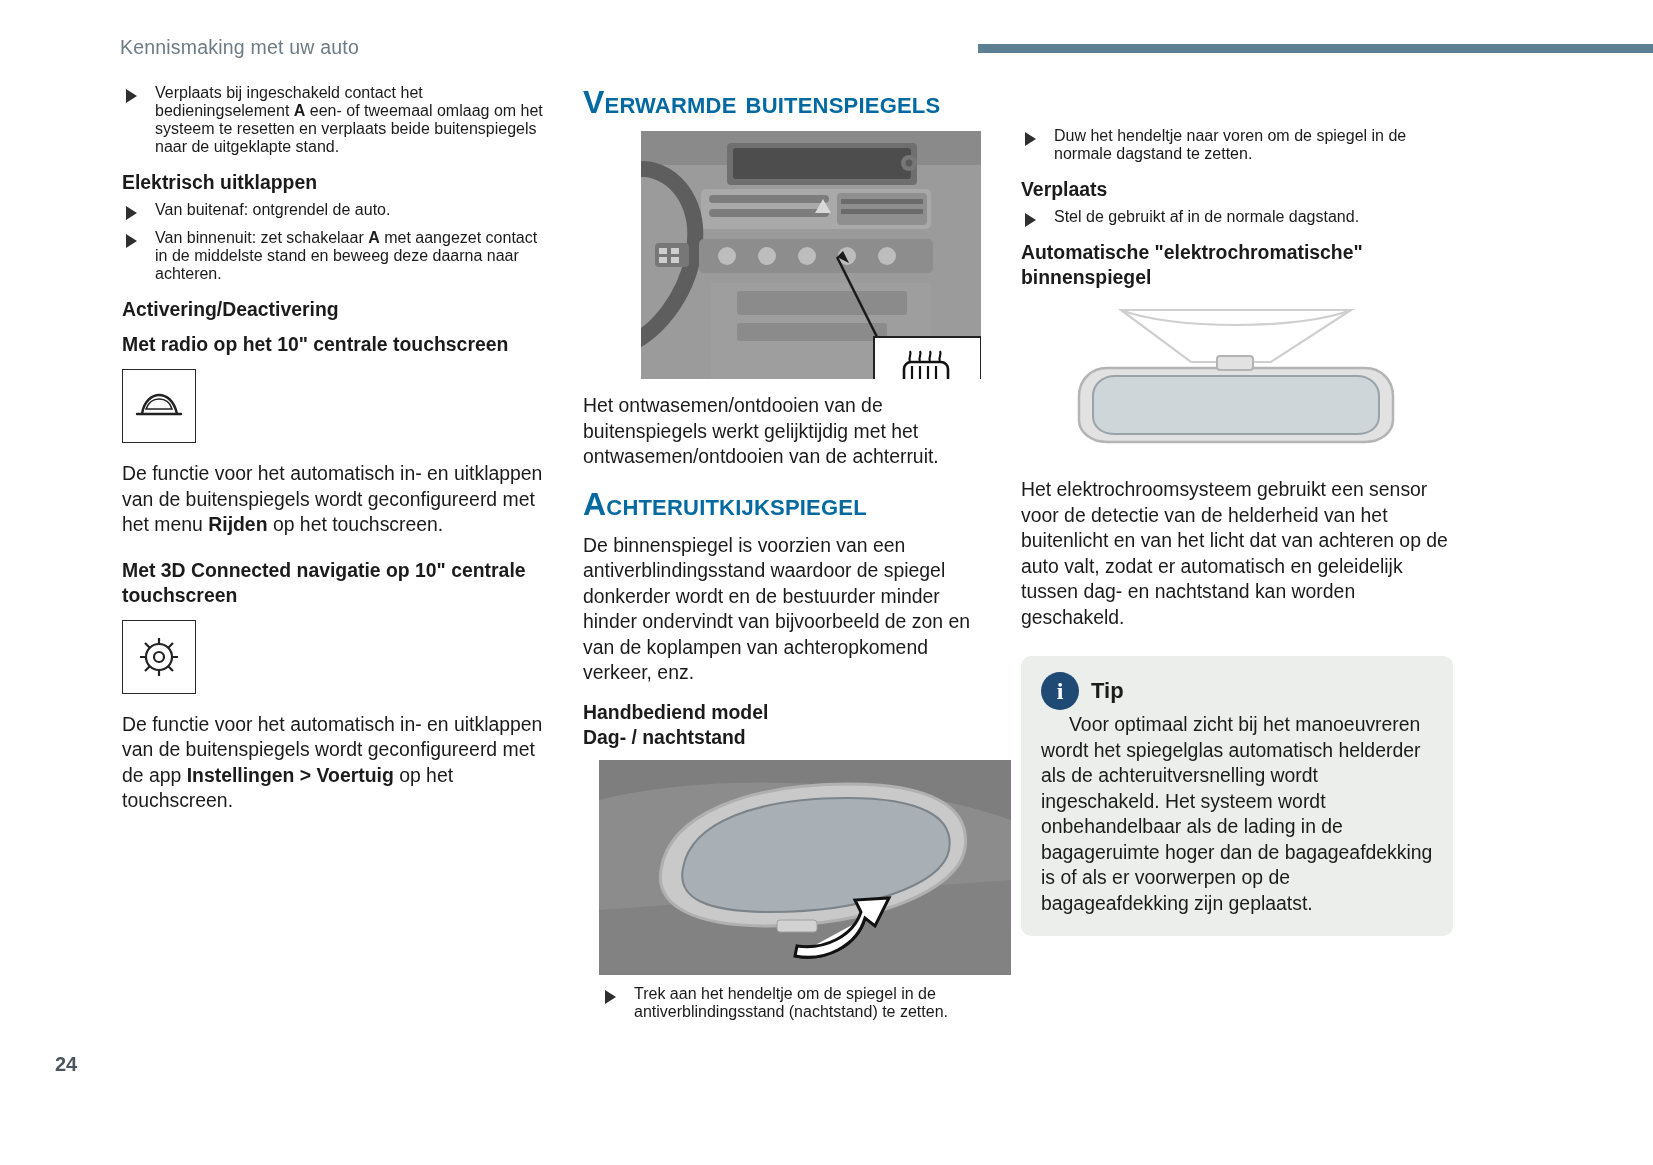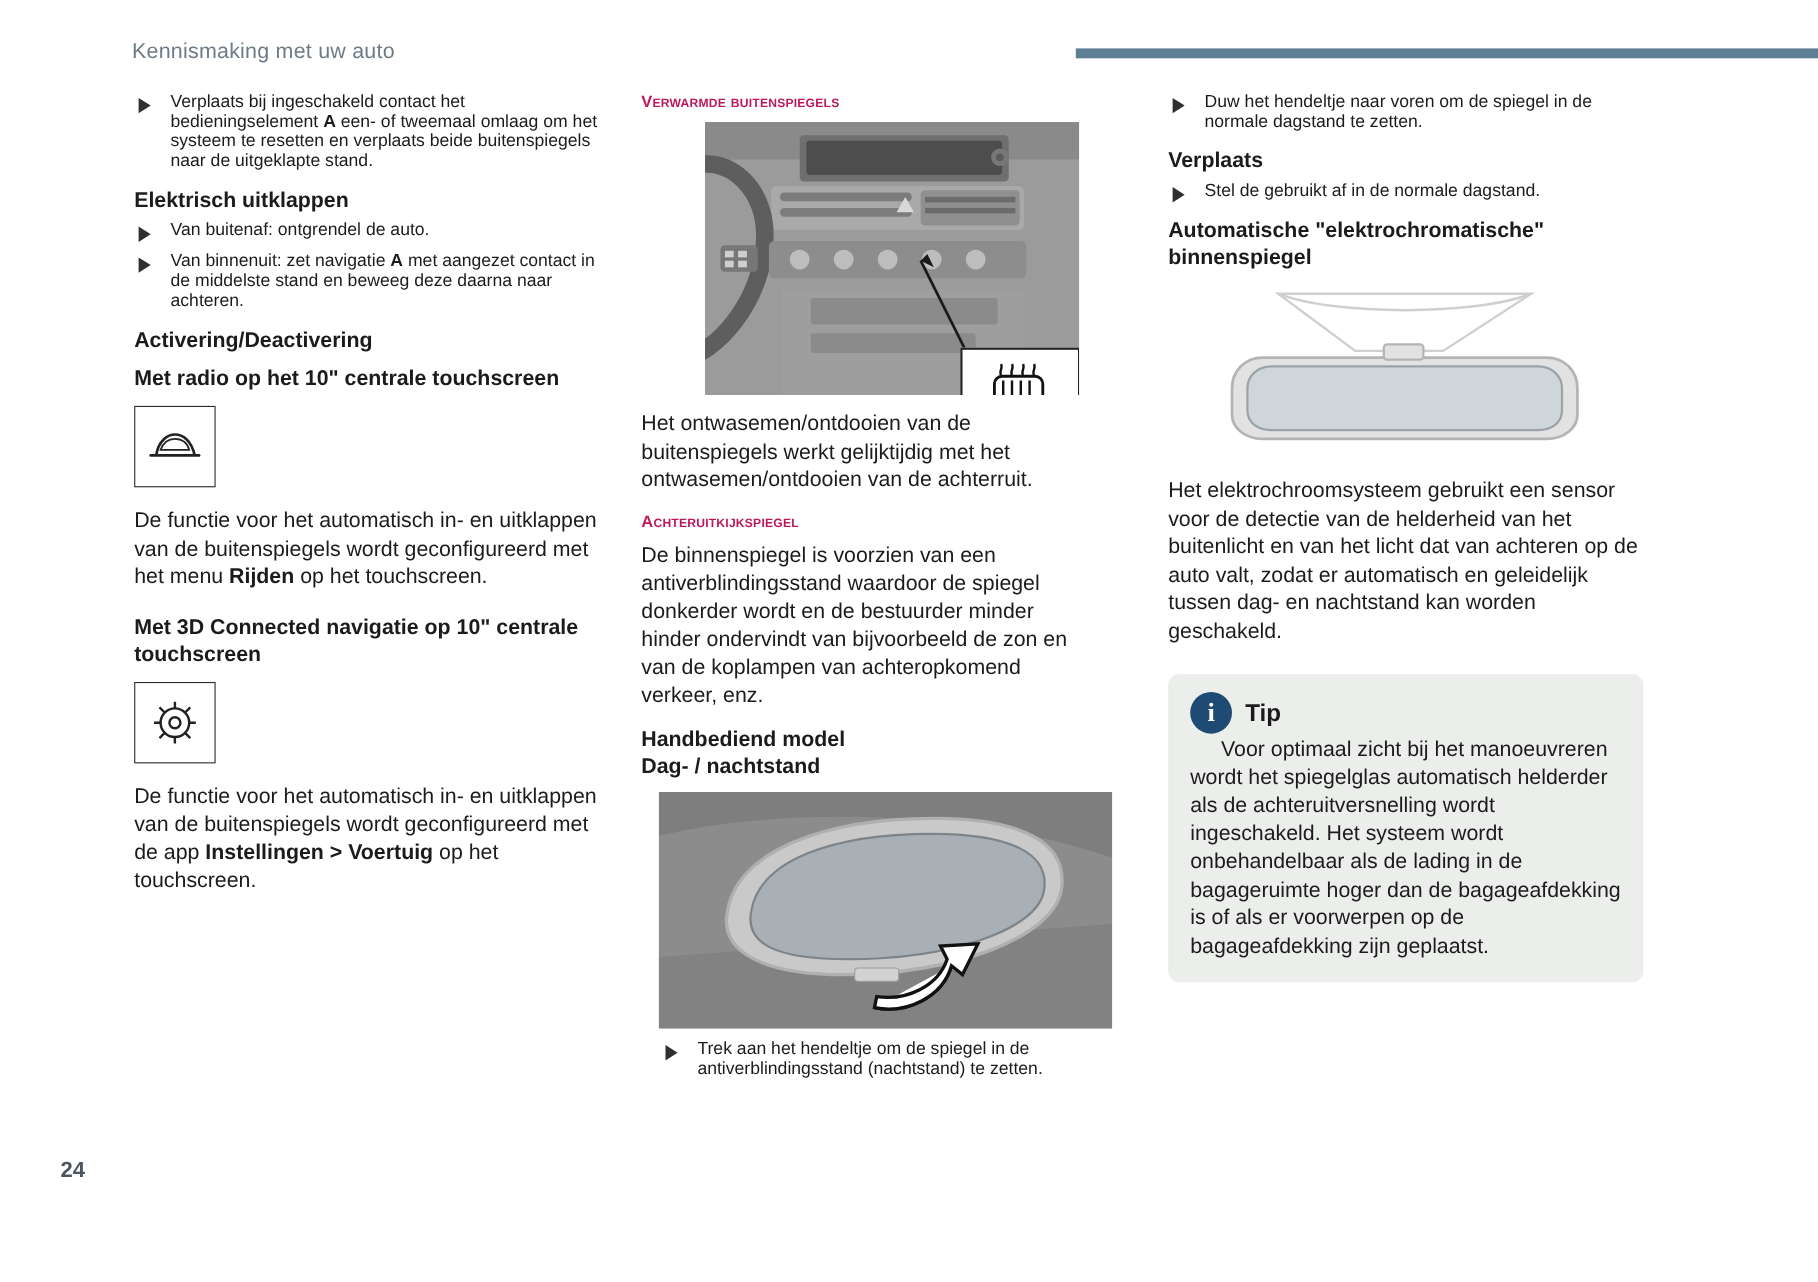--- a/index.html
+++ b/index.html
@@ -44,32 +44,32 @@
     font-weight: bold;
     color: #4a5560;
   }
   
   .col {
     position: absolute;
     top: 84px;
   }
   .col-1 { left: 122px;  width: 430px; }
   .col-2 { left: 583px;  width: 412px; }
-  .col-3 { left: 1062px; width: 432px; }
+  .col-3 { left: 1021px; width: 432px; margin-top: 43px; }
 
   p, li, div.txt {
     font-size: 19.4px;
     line-height: 25.5px;
   }
   .h1 {
-    font-size: 15px;
+    font-size: 32px;
     font-weight: bold;
     letter-spacing: 0.2px;
     margin: 0 0 10px 0;
-    color: #be185d;
+    color: #0369a1;
     font-variant: small-caps;
     text-transform: none;
   }
   .h2 {
     font-size: 19.4px;
     font-weight: bold;
     margin: 14px 0 6px 0;
     line-height: 25px;
   }
   .para {
@@ -196,21 +196,21 @@
 
     <div class="h2">Elektrisch uitklappen</div>
 
     <div class="bullet">
       <span class="tri"></span>
       <span>Van buitenaf: ontgrendel de auto.</span>
     </div>
 
     <div class="bullet">
       <span class="tri"></span>
-      <span>Van binnenuit: zet navigatie </span><b>A</b><span> met aangezet contact in de middelste stand en beweeg deze daarna naar achteren.</span>
+      <span>Van binnenuit: zet schakelaar </span><b>A</b><span> met aangezet contact in de middelste stand en beweeg deze daarna naar achteren.</span>
     </div>
 
     <div class="h2">Activering/Deactivering</div>
     <div class="h2" style="margin-top:10px">Met radio op het 10" centrale touchscreen</div>
 
     <div class="iconrow">
       <div class="iconbox">
         <svg width="52" height="34" viewBox="0 0 52 34">
           <path d="M4 25 h44" stroke="#222" stroke-width="2.4" fill="none" stroke-linecap="round"></path>
           <path d="M9 25 C11 11, 20 6, 26 6 C33 6, 41 11, 44 25" stroke="#222" stroke-width="2.4" fill="none"></path>

